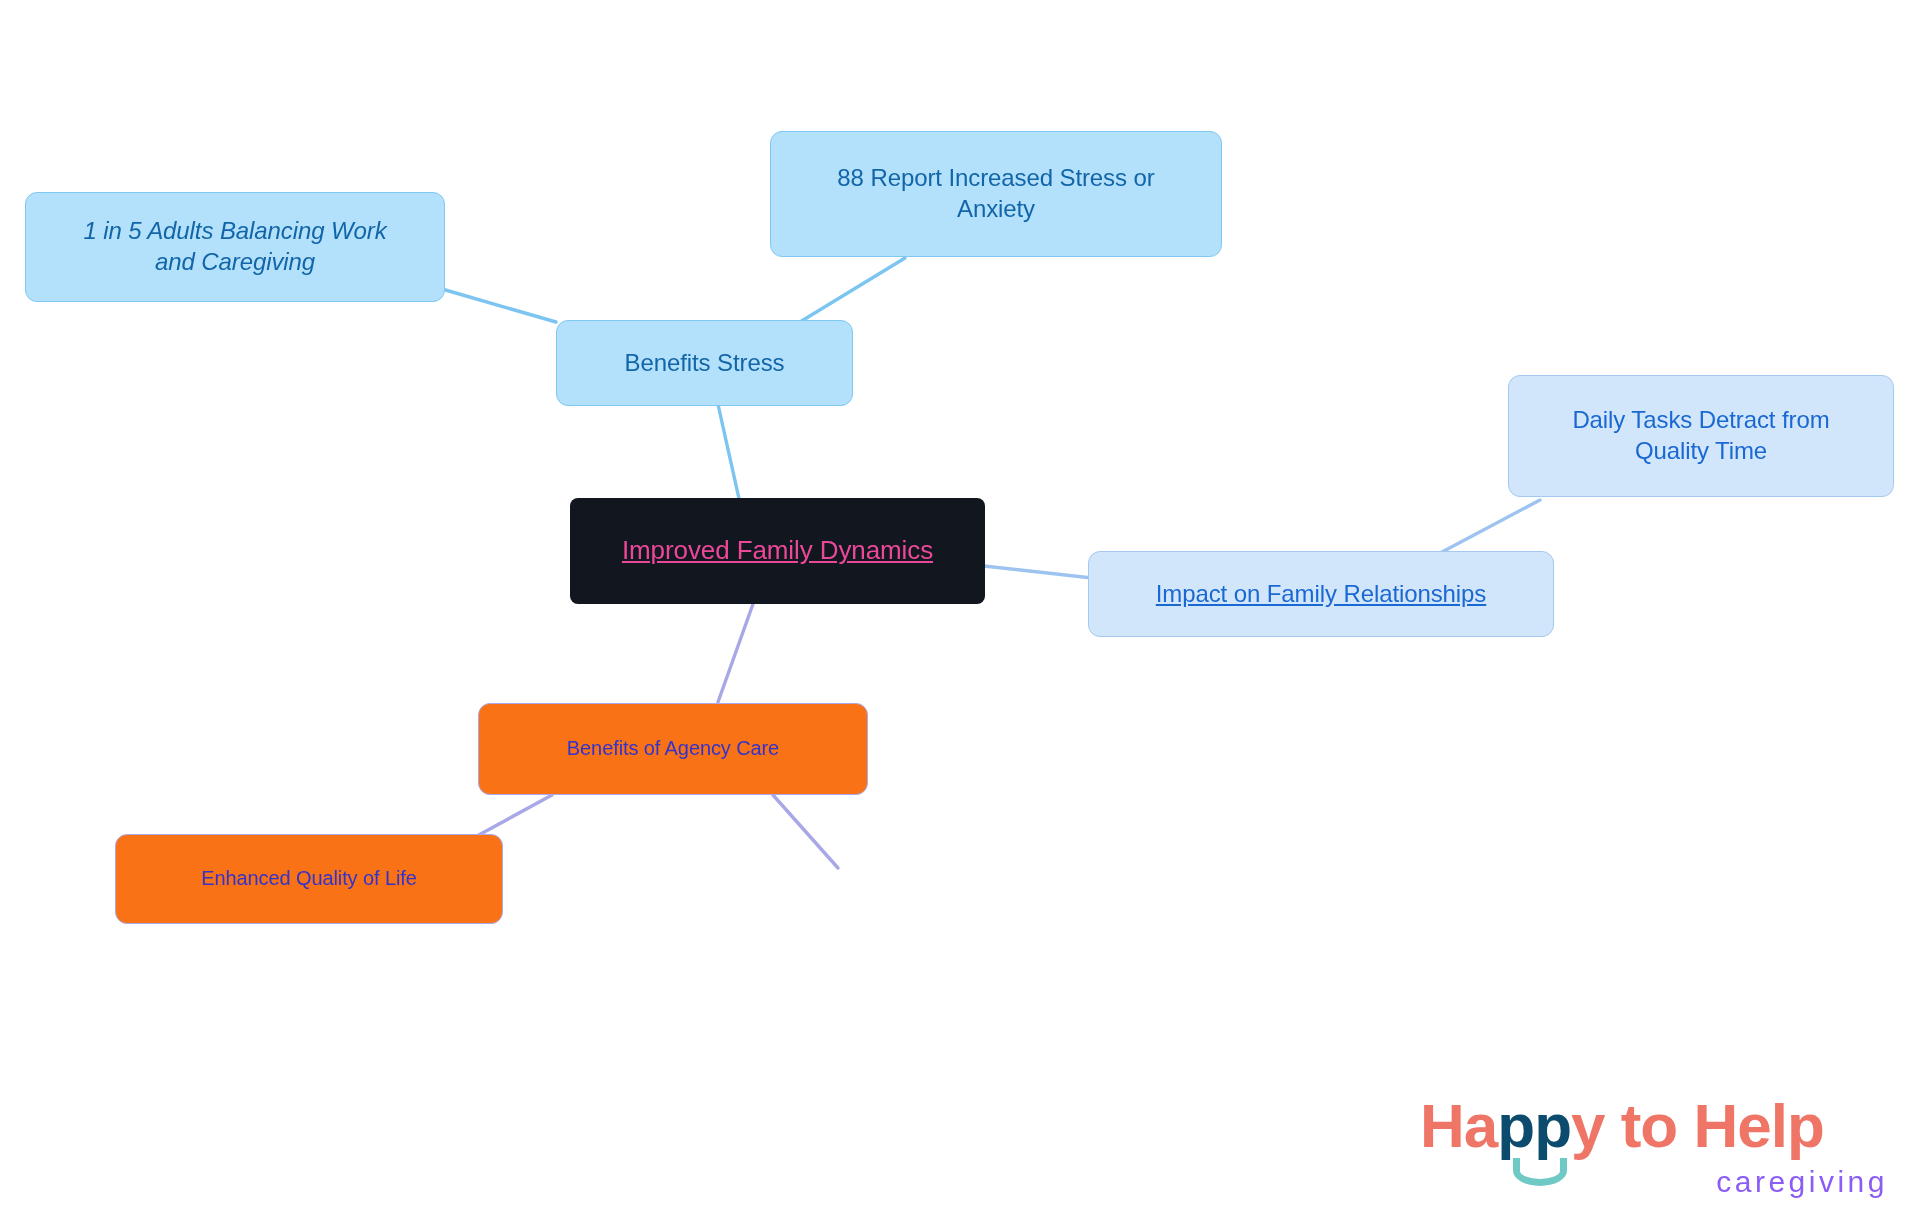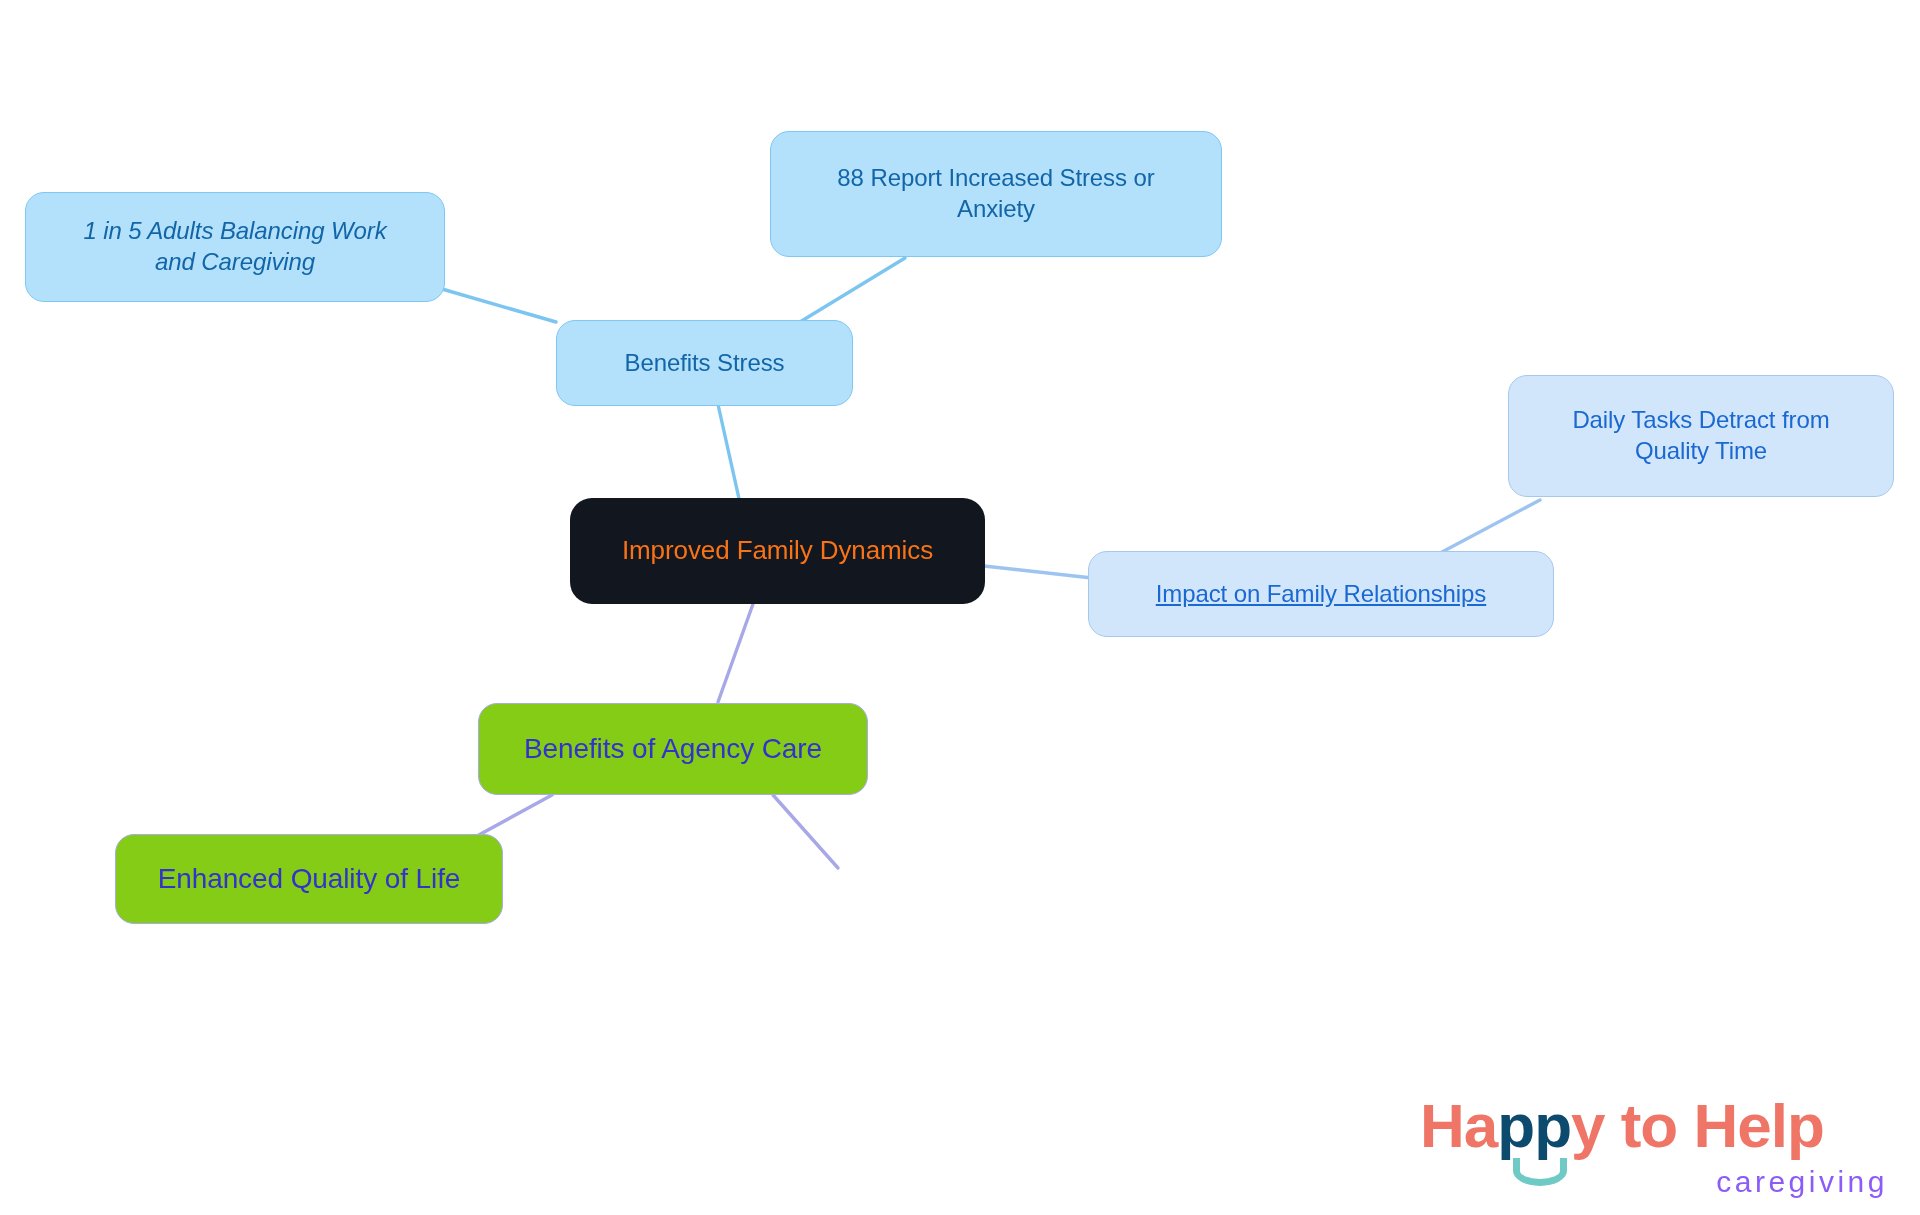--- a/index.html
+++ b/index.html
@@ -26,50 +26,51 @@
     width: 1920px;
     height: 1215px;
     pointer-events: none;
   }
   .node {
     position: absolute;
     display: flex;
     align-items: center;
     justify-content: center;
     text-align: center;
-    border-radius: 19px;
+    border-radius: 12px;
     line-height: 1.28;
     padding: 6px 20px;
     white-space: pre-line;
     letter-spacing: -0.1px;
   }
   .node-root {
     background: #11161f;
-    color: #f97316;
+    color: #ec4899;
     border: none;
     font-size: 26px;
-    border-radius: 22px;
+    border-radius: 8px;
+    text-decoration: underline;
   }
   .node-blue {
     background: #b3e0fb;
     border: 1.6px solid #7fc8f2;
     color: #1266a8;
     font-size: 24px;
   }
   .node-lightblue {
     background: #d2e6fb;
     border: 1.6px solid #a5c9ee;
     color: #1a68d1;
     font-size: 24px;
   }
   .node-purple {
-    background: #84cc16;
+    background: #f97316;
     border: 1.6px solid #a9a9ee;
     color: #3333cc;
-    font-size: 28px;
+    font-size: 20px;
   }
 
   
   #logo {
     position: absolute;
     left: 1420px;
     top: 1095px;
     width: 470px;
     height: 108px;
   }

